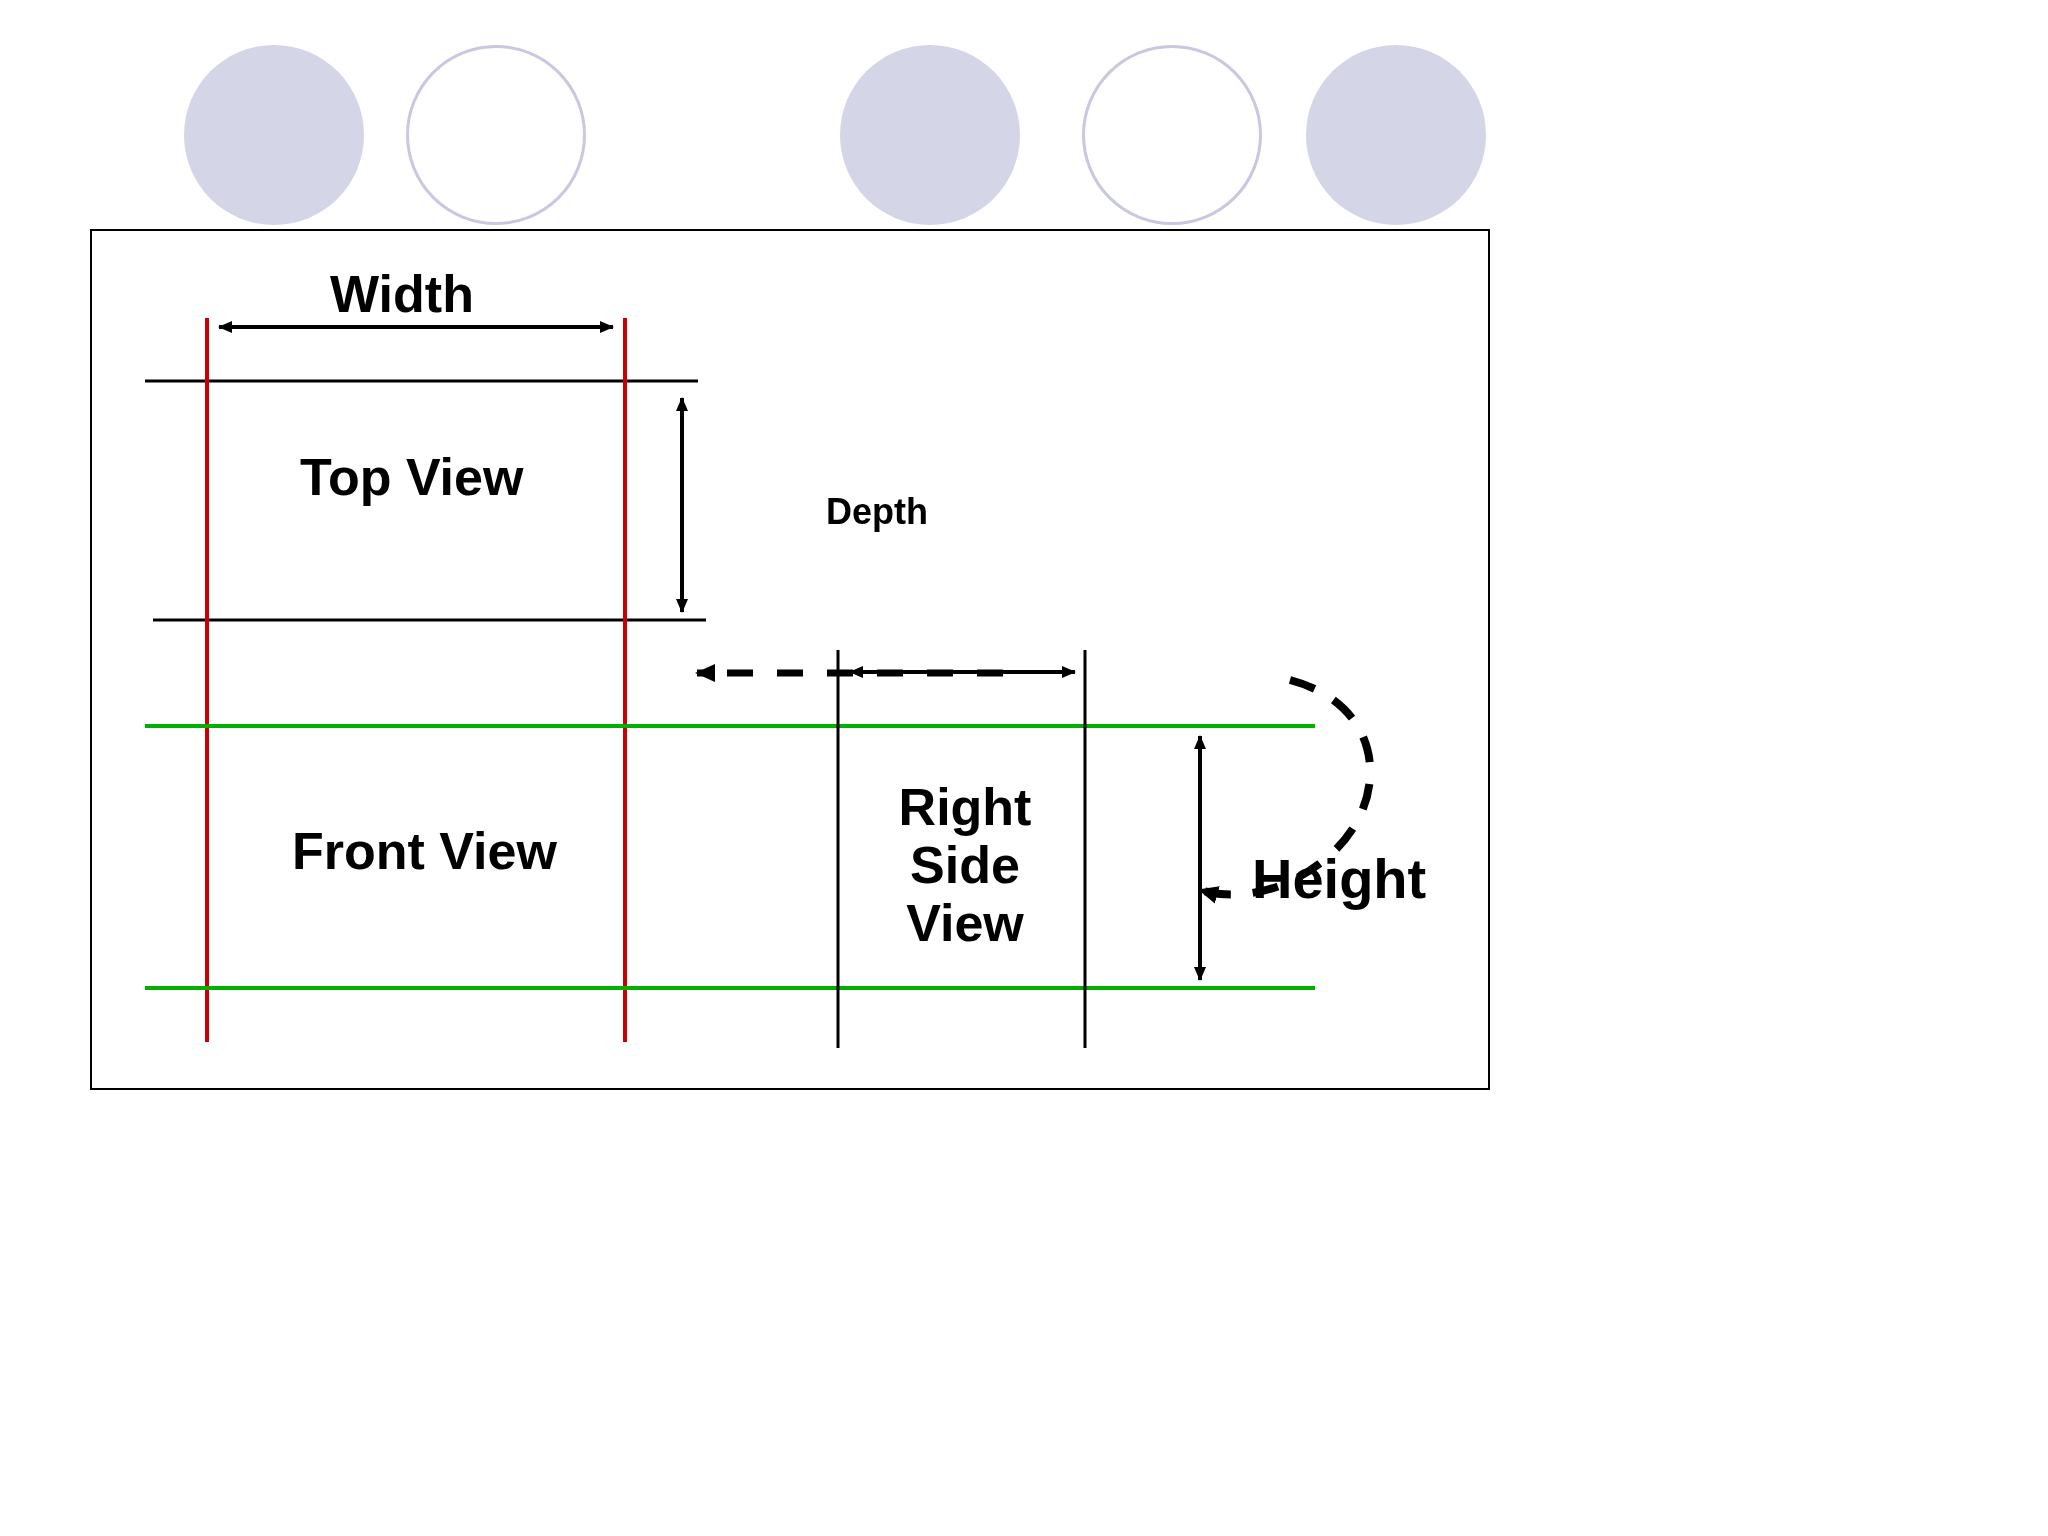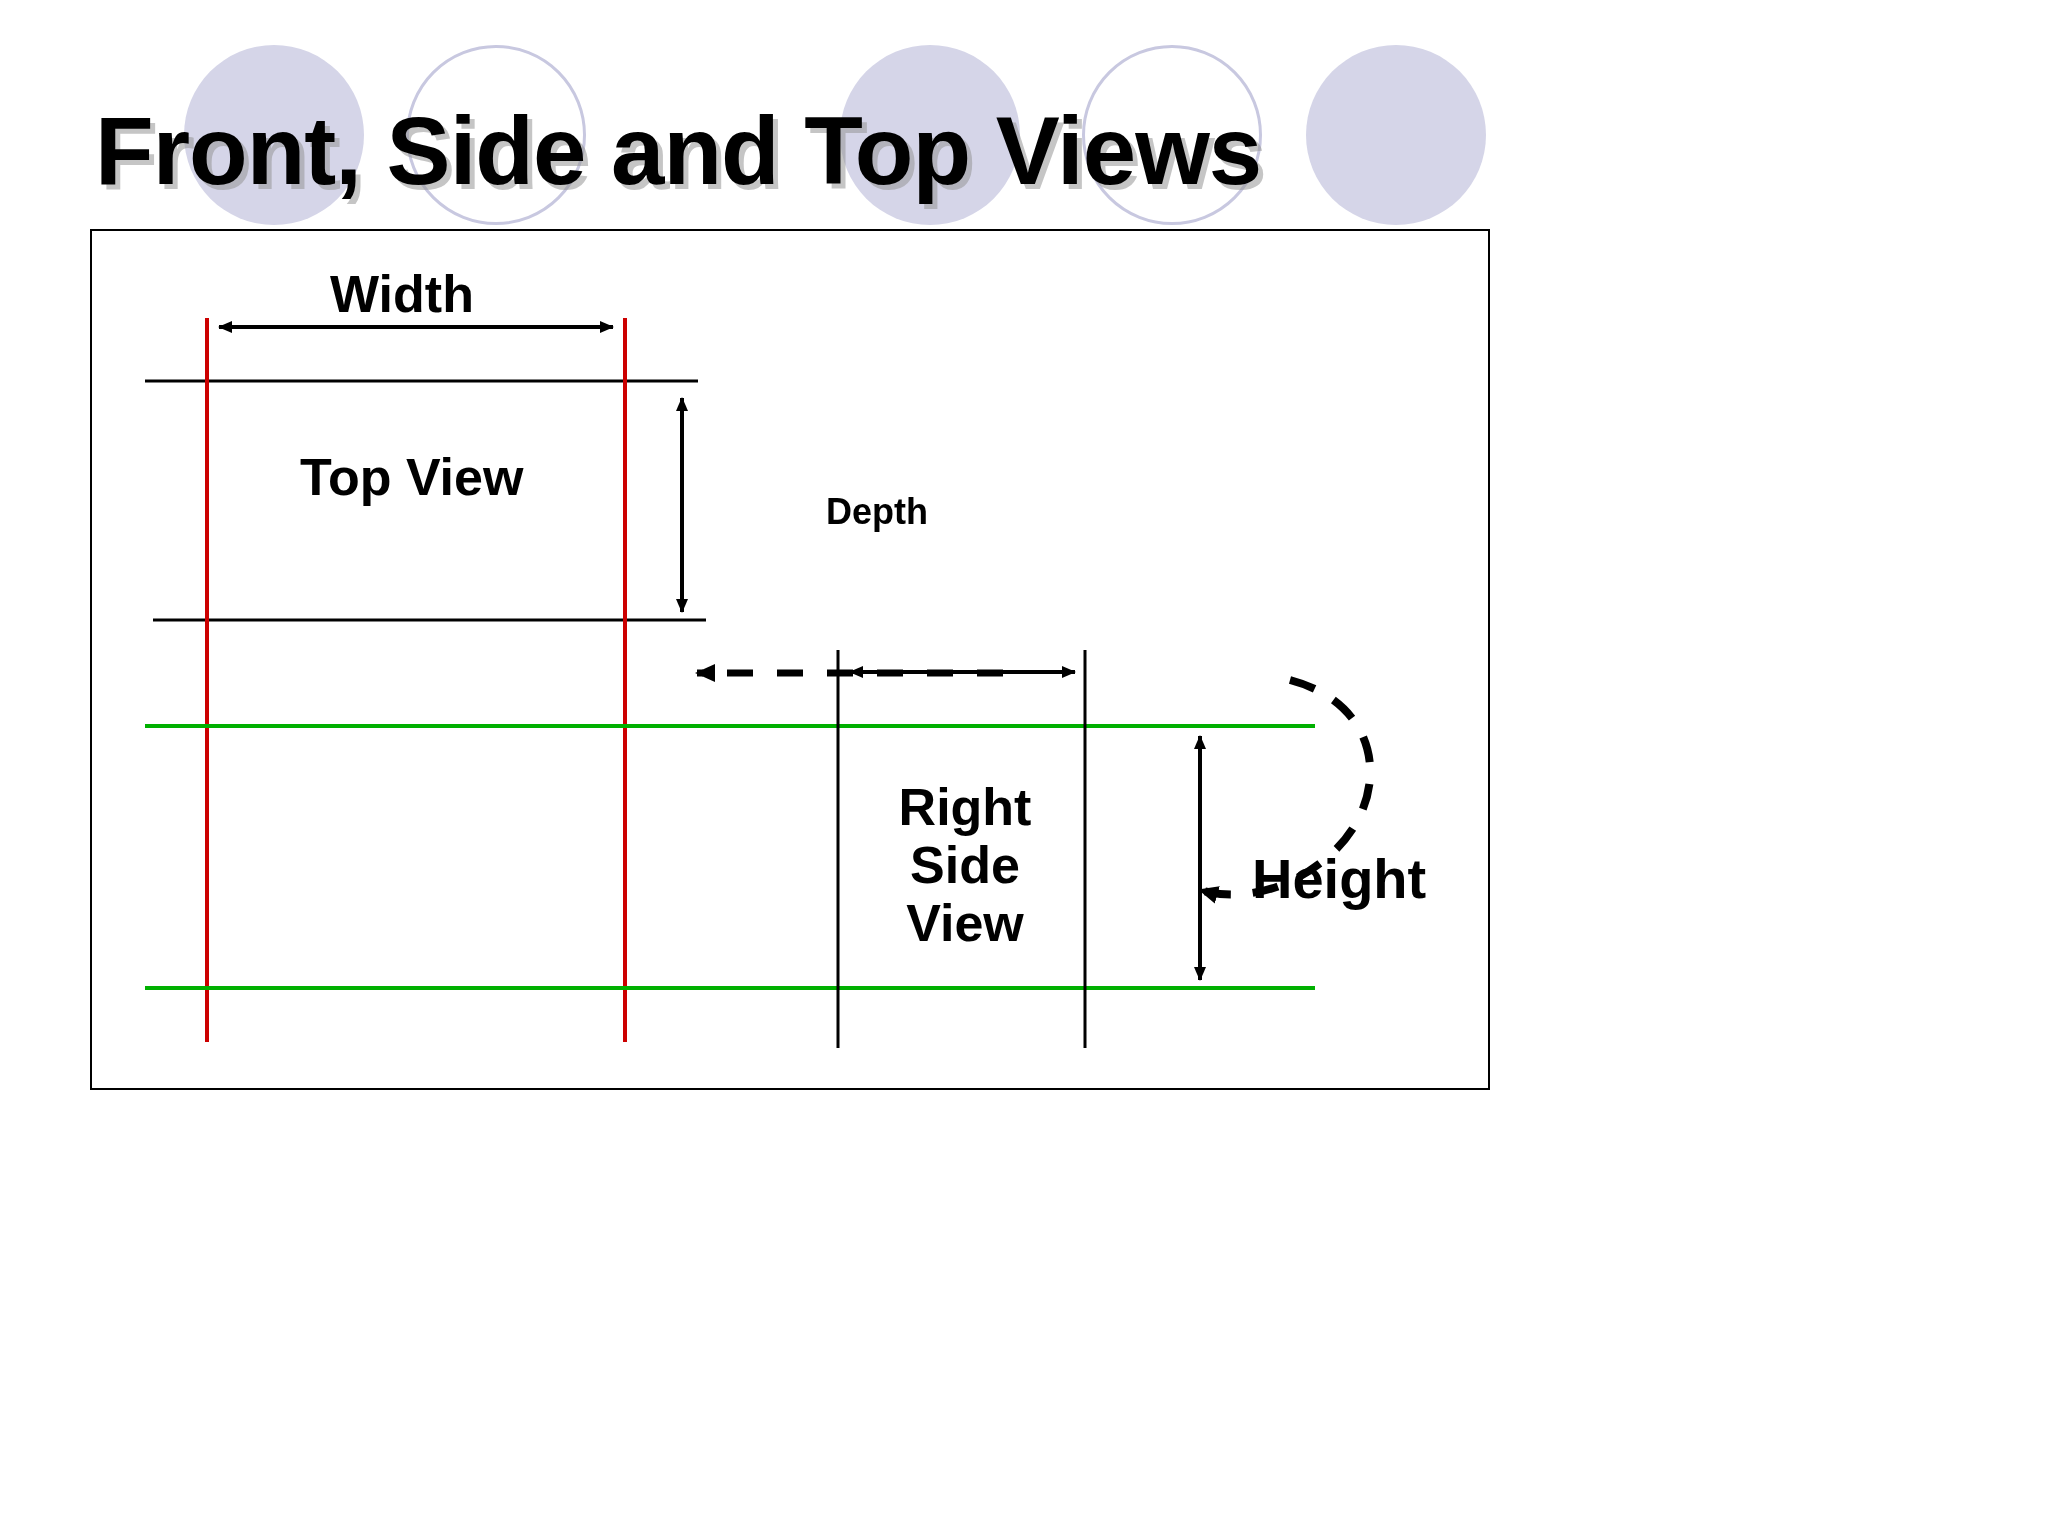--- a/index.html
+++ b/index.html
@@ -65,21 +65,20 @@
 <div id="stage">
 
   <div id="deco-layer">
       <div class="deco-circle" style="left: 184px; top: 45px; width: 180px; height: 180px; background: rgb(213, 213, 232);"></div>
       <div class="deco-circle" style="left: 406px; top: 45px; width: 180px; height: 180px; background: transparent; border: 3px solid rgb(200, 200, 224); box-sizing: border-box;"></div>
       <div class="deco-circle" style="left: 840px; top: 45px; width: 180px; height: 180px; background: rgb(213, 213, 232);"></div>
       <div class="deco-circle" style="left: 1082px; top: 45px; width: 180px; height: 180px; background: transparent; border: 3px solid rgb(200, 200, 224); box-sizing: border-box;"></div>
       <div class="deco-circle" style="left: 1306px; top: 45px; width: 180px; height: 180px; background: rgb(213, 213, 232);"></div>
     </div>
 
-  <div id="slide-title">Front, Side and Top Views</div>
 
   <div id="drawing-frame"></div>
 
   <svg id="drawing-svg" viewBox="0 0 2048 1536" xmlns="http://www.w3.org/2000/svg">
     <defs>
       <marker id="ah-end" markerWidth="14" markerHeight="12" refX="13" refY="6" orient="auto" markerUnits="userSpaceOnUse">
         <path d="M0,0 L14,6 L0,12 z" fill="#000000"></path>
       </marker>
       <marker id="ah-start" markerWidth="14" markerHeight="12" refX="1" refY="6" orient="auto" markerUnits="userSpaceOnUse">
         <path d="M14,0 L0,6 L14,12 z" fill="#000000"></path>
@@ -116,20 +115,21 @@
 
     <line x1="1200" y1="736" x2="1200" y2="980" stroke="#000000" stroke-width="4" marker-start="url(#ah-start)" marker-end="url(#ah-end)"></line>
   </svg>
 
   <div class="view-label" id="label-width">Width</div>
 
   <div class="view-label" id="label-top-view">Top View</div>
 
   <div class="view-label" id="label-depth">Depth</div>
 
+  <div class="view-label" id="label-front-view">Front View</div>
 
   <div class="view-label" id="label-right-side-view">Right
 Side
 View</div>
 
   <div class="view-label" id="label-height">Height</div>
 
 </div>
 
 </body></html>

